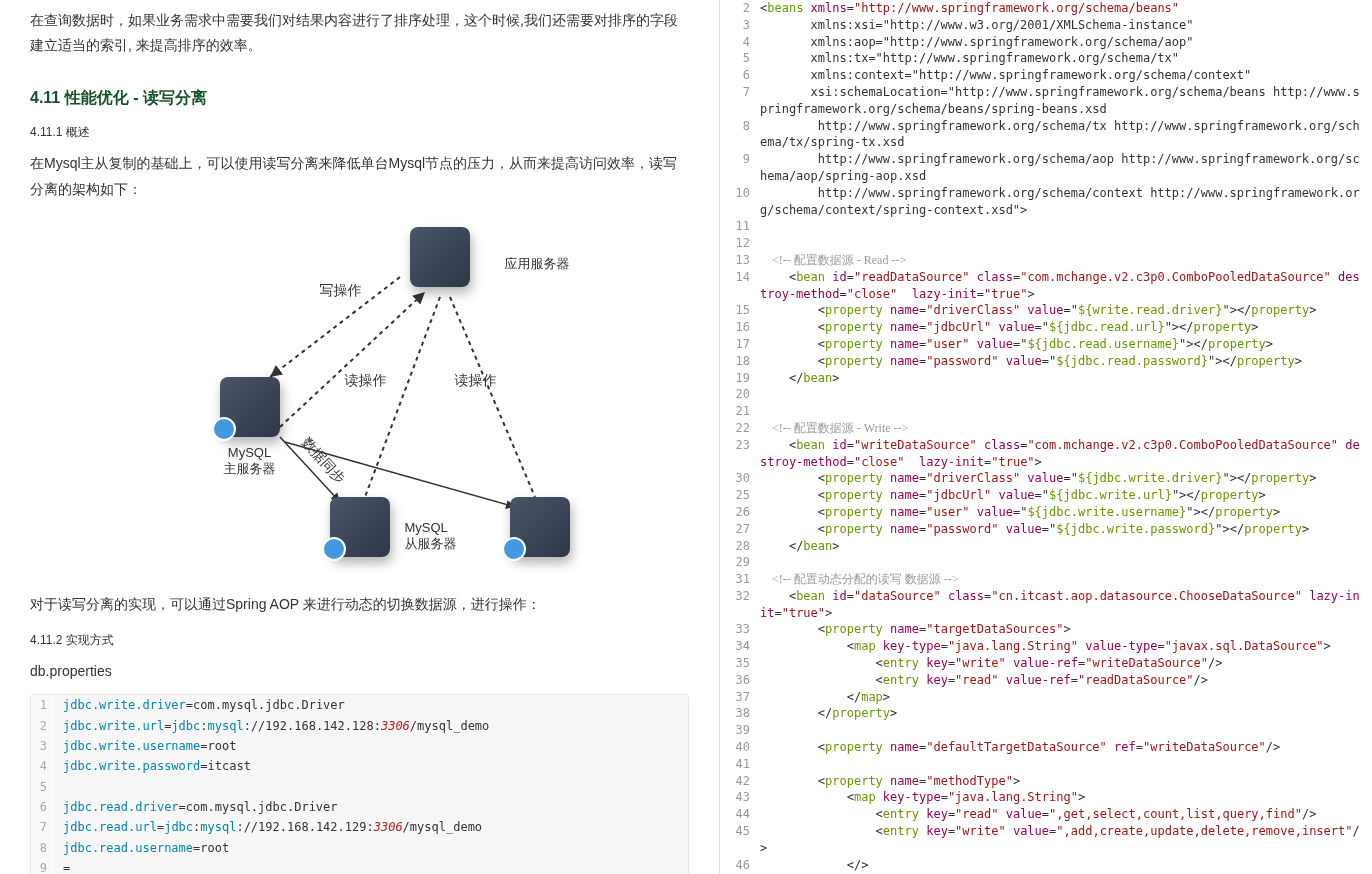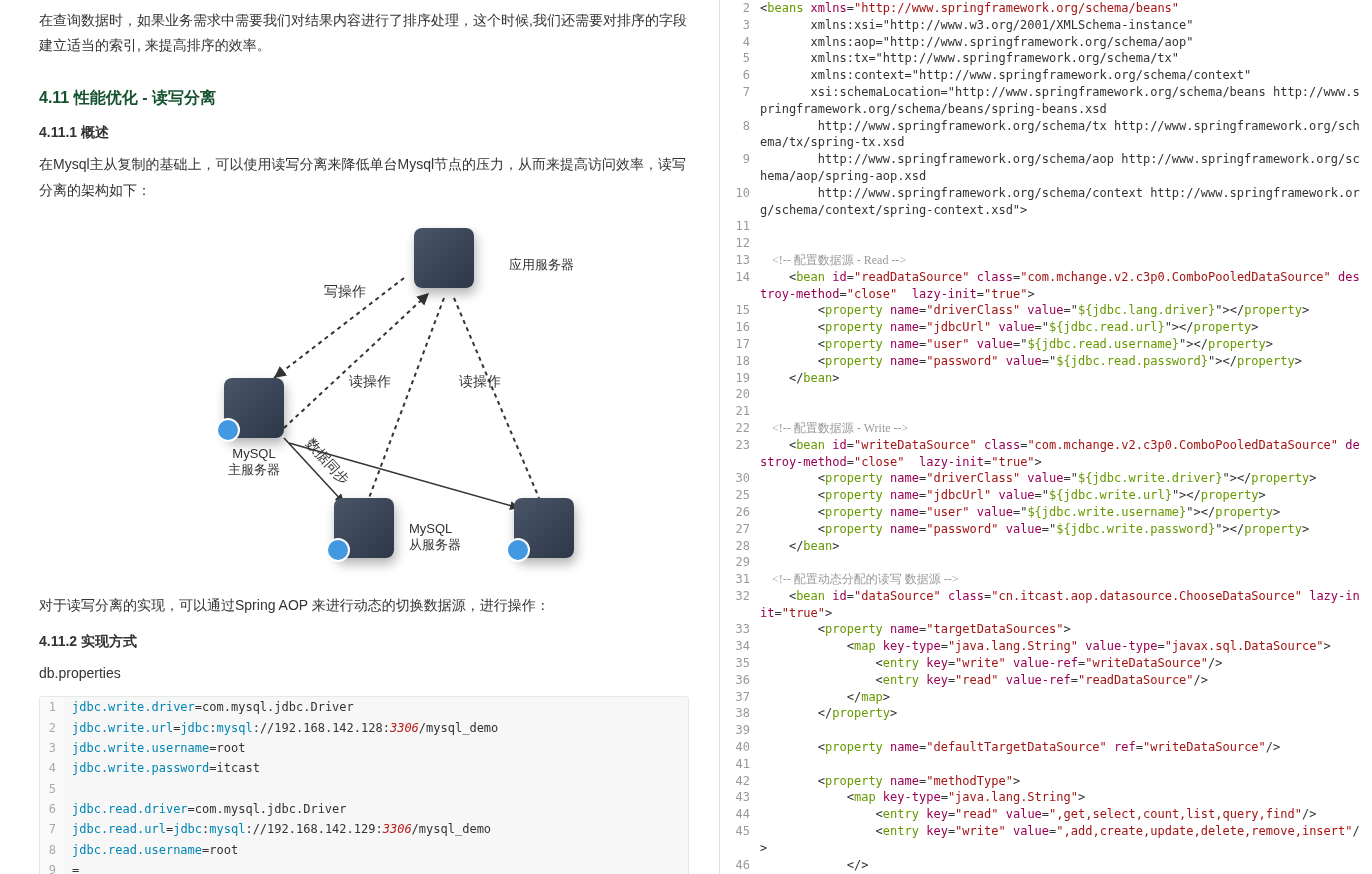--- a/index.html
+++ b/index.html
@@ -1,22 +1,22 @@
 <!DOCTYPE html>
 <html><head>
 <meta charset="utf-8">
 <style>
 * { box-sizing: border-box; margin: 0; padding: 0; }
 body { font-family: -apple-system, "Helvetica Neue", Arial, sans-serif; font-size: 14px; color: #333; background: #fff; }
 .container { display: flex; width: 1372px; height: 874px; }
-.left-panel { width: 720px; padding: 0 30px 20px 39px; border-right: 1px solid #e0e0e0; overflow: hidden; }
+.left-panel { width: 720px; padding: 0 30px 20px 30px; border-right: 1px solid #e0e0e0; overflow: hidden; }
 .right-panel { flex: 1; padding: 0; overflow: hidden; background: #fff; }
 .left-panel p { line-height: 1.8; margin: 8px 0; color: #333; }
 h2 { font-size: 16px; font-weight: bold; margin: 30px 0 15px 0; color: #14532d; }
-h3 { font-size: 14px; font-weight: bold; margin: 15px 0 10px 0; color: #333; }
+h3 { font-size: 12px; font-weight: normal; margin: 15px 0 10px 0; color: #333; }
 .diagram { width: 480px; height: 360px; margin: 15px auto; position: relative; }
 .server { position: absolute; text-align: center; }
 .server-icon { width: 60px; height: 60px; background: linear-gradient(135deg, #4a5568, #2d3748); border-radius: 8px; position: relative; margin: 0 auto; box-shadow: 2px 6px 12px rgba(0,0,0,0.3); }
 .db-icon { width: 24px; height: 24px; background: #4299e1; border-radius: 50%; position: absolute; bottom: -4px; left: -8px; border: 2px solid #fff; }
 .server-label { font-size: 13px; margin-top: 8px; color: #333; }
 .arrow-label { position: absolute; font-size: 14px; color: #333; }
 .code-block { background: #f7f7f7; border: 1px solid #e8e8e8; border-radius: 3px; margin: 10px 0; padding: 0; font-family: Consolas, Monaco, monospace; font-size: 12px; }
 .code-line { display: flex; line-height: 1.7; }
 .gutter { width: 24px; text-align: right; color: #aaa; padding-right: 8px; user-select: none; flex-shrink: 0; background: #fafafa; }
 .code { white-space: pre; padding-left: 8px; }
@@ -184,21 +184,21 @@
         <div class="rline">
           <span class="rgutter">13</span>
           <span class="rcode"><span class="cmt">    &lt;!-- 配置数据源 - Read --&gt;</span></span>
         </div>
         <div class="rline">
           <span class="rgutter">14</span>
           <span class="rcode">    &lt;<span class="tag">bean</span> <span class="attr">id</span>=<span class="aval">"readDataSource"</span> <span class="attr">class</span>=<span class="aval">"com.mchange.v2.c3p0.ComboPooledDataSource"</span> <span class="attr">destroy-method</span>=<span class="aval">"close"</span>  <span class="attr">lazy-init</span>=<span class="aval">"true"</span>&gt;</span>
         </div>
         <div class="rline">
           <span class="rgutter">15</span>
-          <span class="rcode">        &lt;<span class="tag">property</span> <span class="attr">name</span>=<span class="aval">"driverClass"</span> <span class="attr">value</span>="<span class="placeholder">${jdbc.lang.driver}</span>"&gt;&lt;/<span class="tag">property</span>&gt;</span>
+          <span class="rcode">        &lt;<span class="tag">property</span> <span class="attr">name</span>=<span class="aval">"driverClass"</span> <span class="attr">value</span>="<span class="placeholder">${write.read.driver}</span>"&gt;&lt;/<span class="tag">property</span>&gt;</span>
         </div>
         <div class="rline">
           <span class="rgutter">16</span>
           <span class="rcode">        &lt;<span class="tag">property</span> <span class="attr">name</span>=<span class="aval">"jdbcUrl"</span> <span class="attr">value</span>="<span class="placeholder">${jdbc.read.url}</span>"&gt;&lt;/<span class="tag">property</span>&gt;</span>
         </div>
         <div class="rline">
           <span class="rgutter">17</span>
           <span class="rcode">        &lt;<span class="tag">property</span> <span class="attr">name</span>=<span class="aval">"user"</span> <span class="attr">value</span>="<span class="placeholder">${jdbc.read.username}</span>"&gt;&lt;/<span class="tag">property</span>&gt;</span>
         </div>
         <div class="rline">

